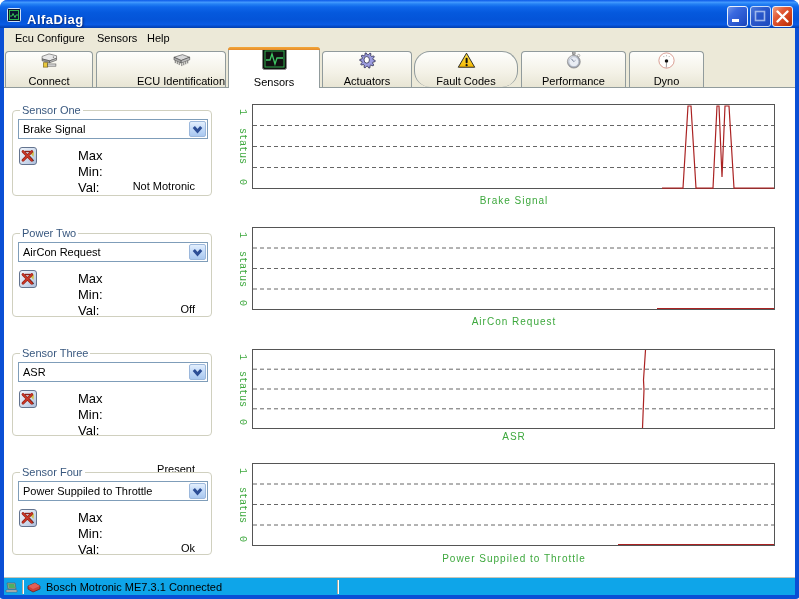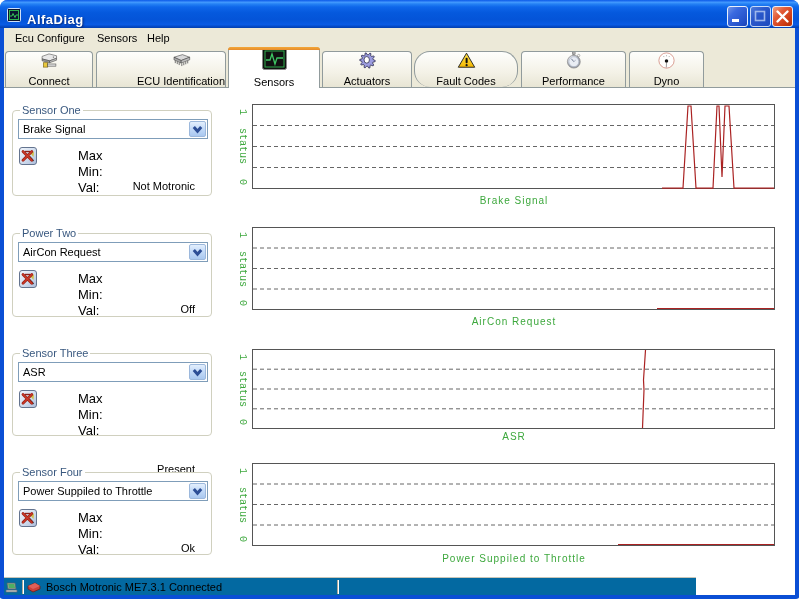--- a/index.html
+++ b/index.html
@@ -31,21 +31,21 @@
 .grp .gtitle { position:absolute; left:7px; top:-7px; background:#fff; padding:0 2px; font-size:11px; color:#39587f; }
 .combo { position:absolute; left:5px; top:8px; width:190px; height:20px; border:1px solid #7f9db9; background:#fff; font-size:11px; color:#000; }
 .combo .ctext { position:absolute; left:4px; top:3px; }
 .combo .cbtn { position:absolute; right:1px; top:1px; width:17px; height:16px; border-radius:2px;
   background:linear-gradient(180deg,#e3effd 0%,#c5dbf8 45%,#a9c8f0 100%); border:1px solid #9cb8dc; }
 .sicon { position:absolute; left:6px; top:36px; width:18px; height:18px; border:1px solid #64748f; border-radius:3px;
   background:linear-gradient(135deg,#f0f5fc 0%,#ccd9ec 60%,#aebedb 100%); }
 .lrow { position:absolute; left:41px; font-size:13px; color:#000;margin-left:24px; }
 .vrow { position:absolute; right:16px; font-size:11px; color:#000; }
 .chart-title { position:absolute; left:249px; width:522px; text-align:center; font-size:10px; letter-spacing:1px; color:#3da83d; font-family:"Liberation Sans",sans-serif; }
-.statusbar { position:absolute; left:0; top:577px; width:692px; height:18px; background:#0369a1; border-top:1px solid #c9c6b8; }
+.statusbar { position:absolute; left:0; top:577px; width:791px; height:18px; background:#0ea5e9; border-top:1px solid #c9c6b8; }
 .statusbar .sep { position:absolute; top:2px; width:1px; height:14px; background:#aca899; box-shadow:1px 0 0 #fff; }
 .sbtext { position:absolute; left:42px; top:3px; font-size:11px; color:#000; }
 </style>
 </head>
 <body>
 <div class="win">
 
   <div class="titlebar">
     <svg class="appicon" viewBox="0 0 14 14">
       <rect x="0.5" y="0.5" width="13" height="13" fill="#0a1430" stroke="#cfe0f8" stroke-width="1" rx="1"></rect>

